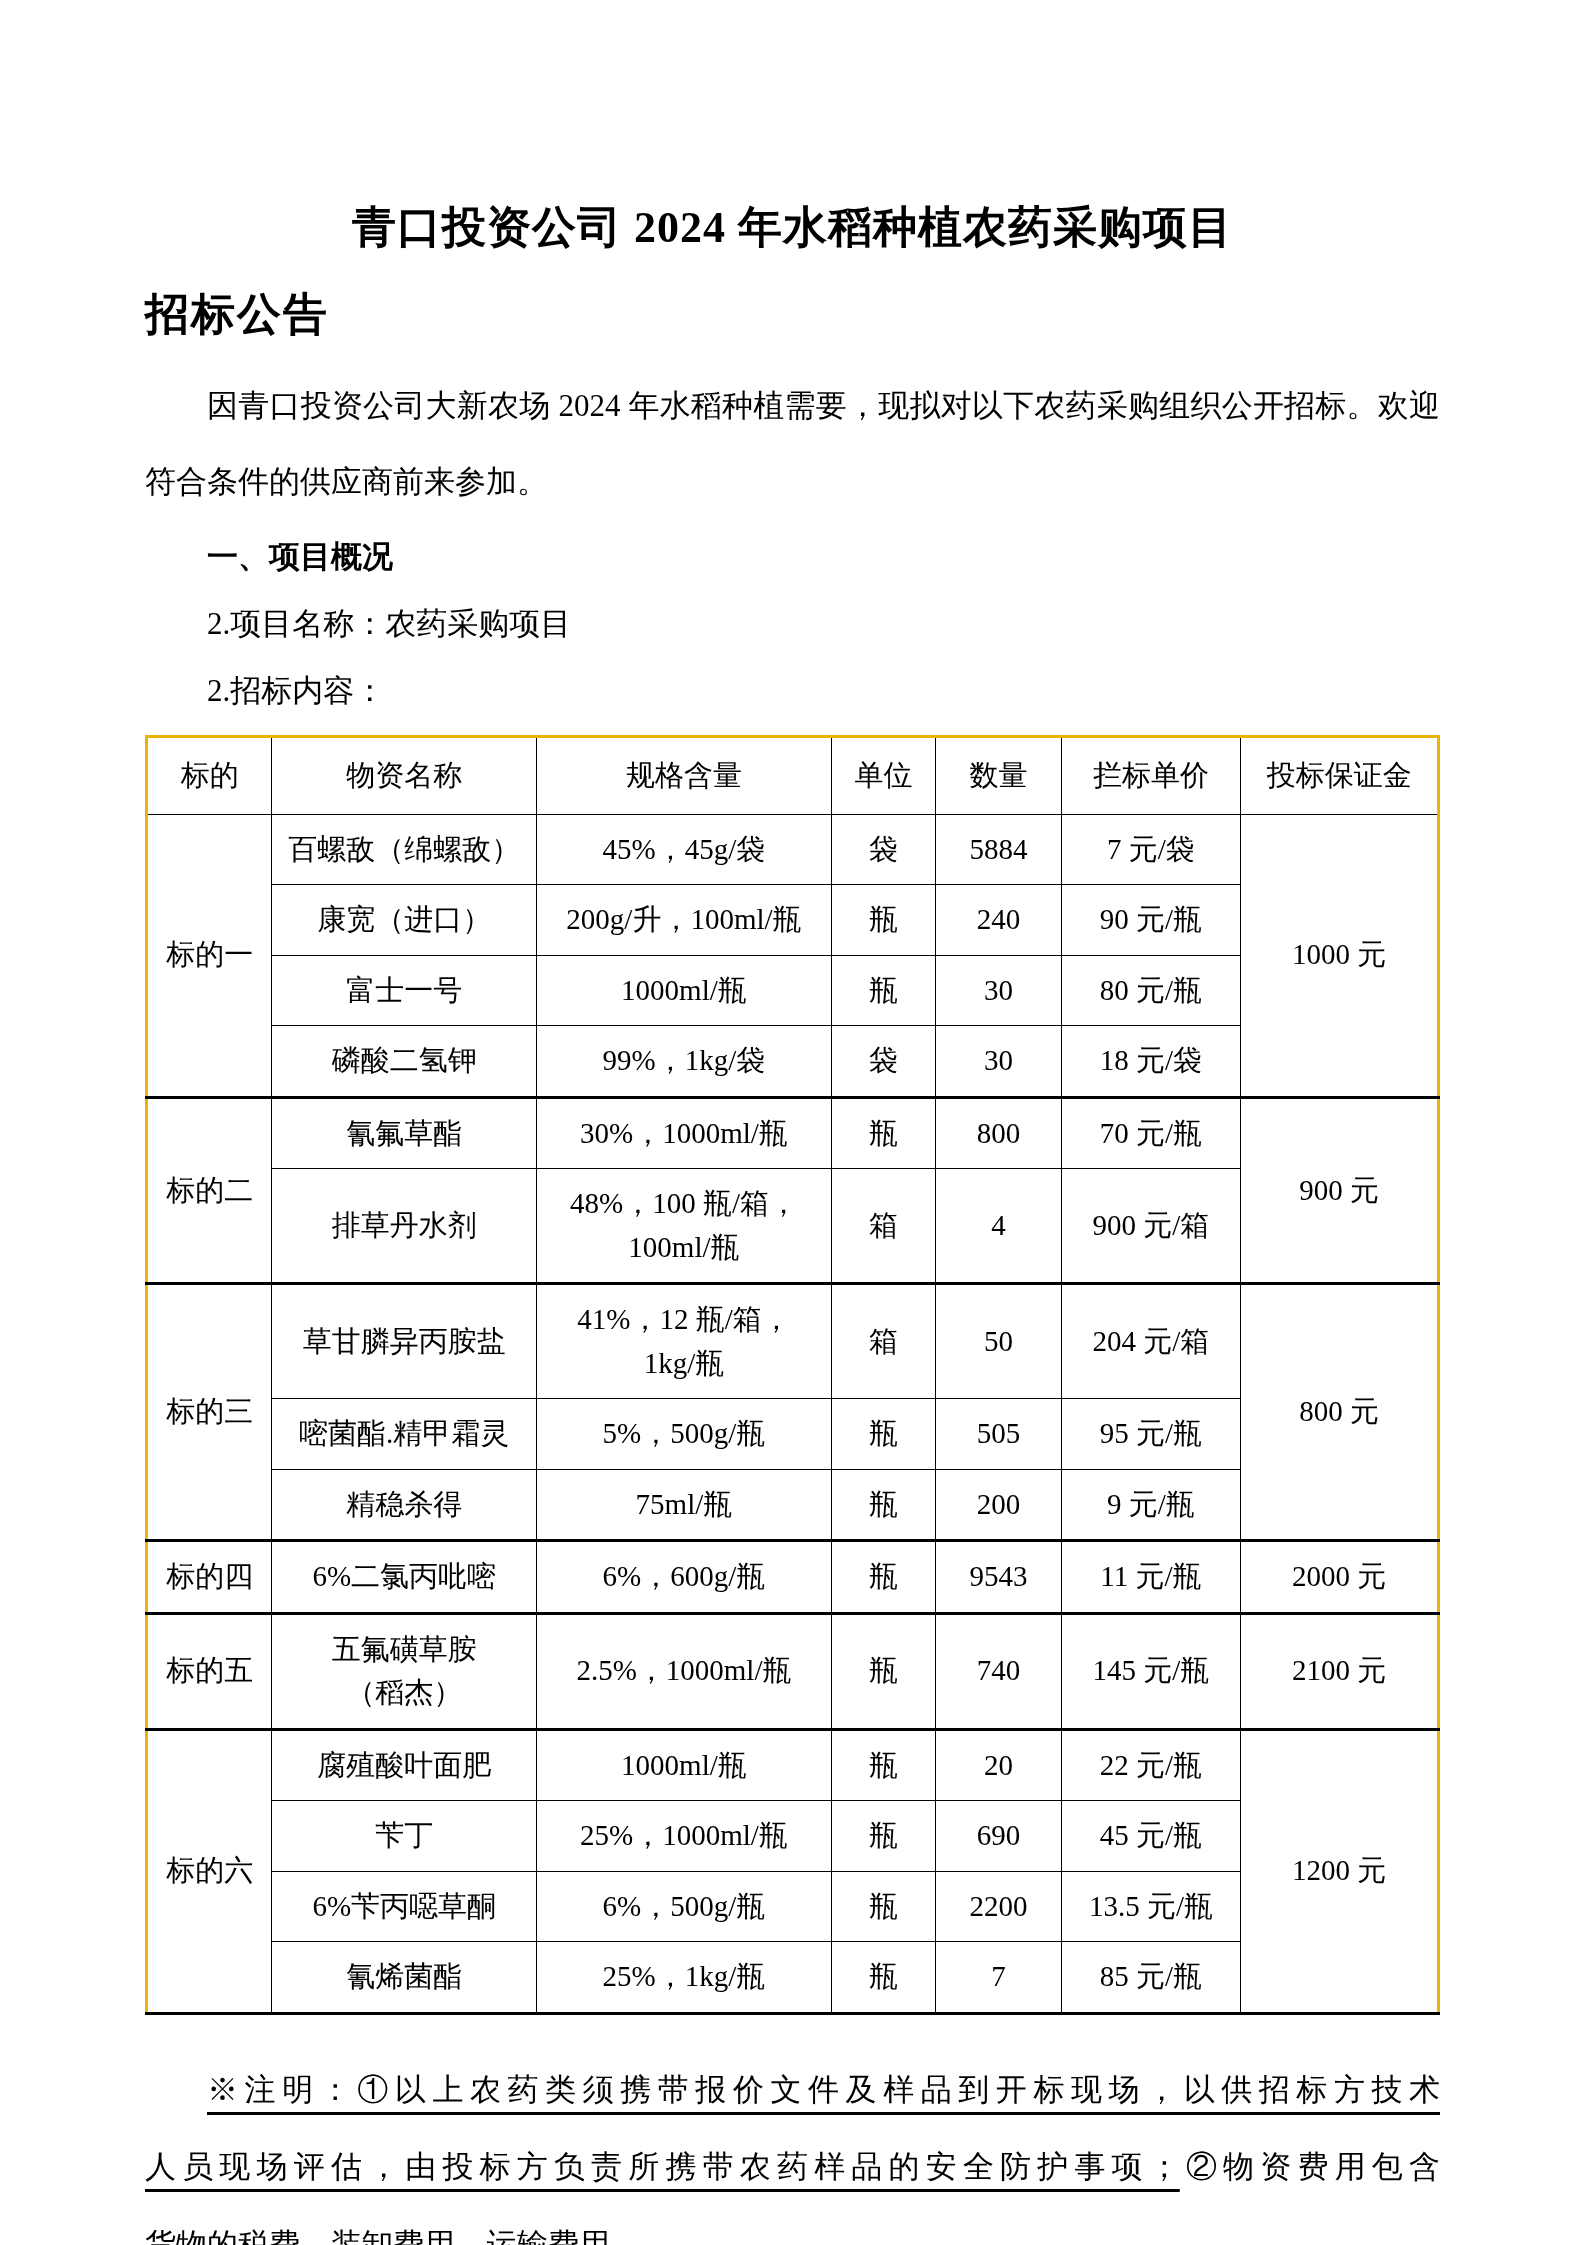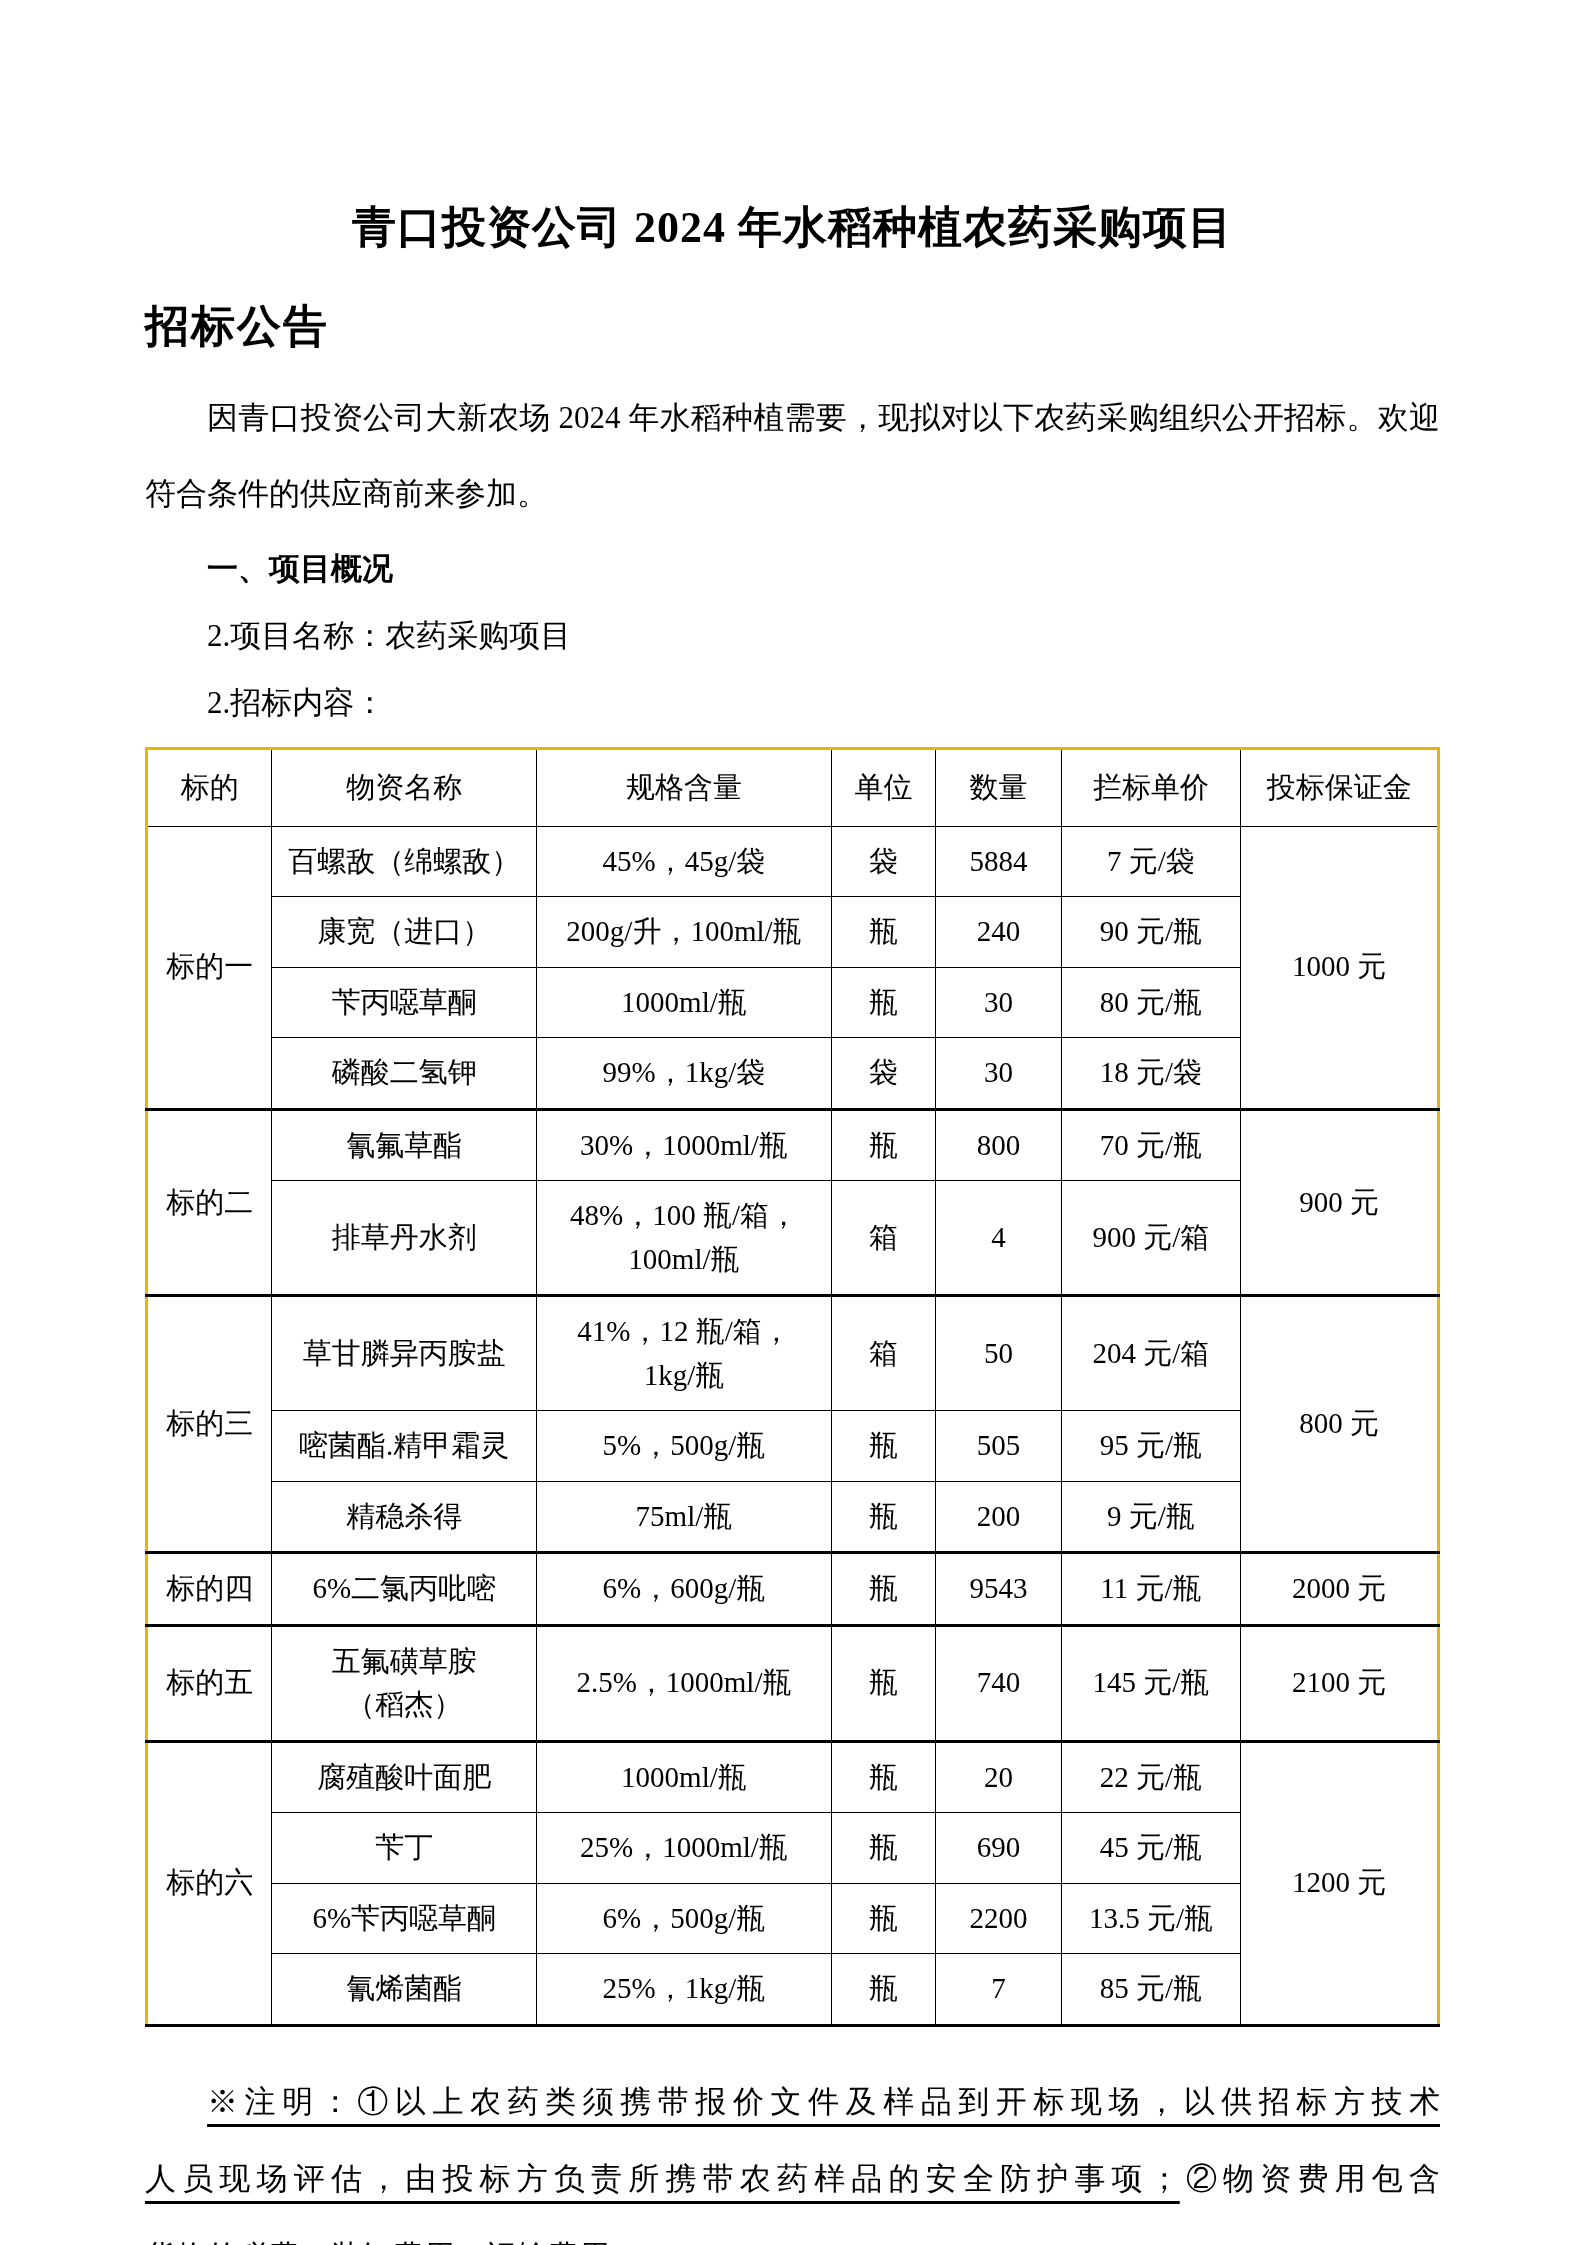--- a/index.html
+++ b/index.html
@@ -4,21 +4,21 @@
 <style>
   html,body{margin:0;padding:0;background:#ffffff;}
   body{
     width:1587px;height:2245px;
     font-family:"Liberation Serif","DejaVu Serif",serif;
     color:#000;box-sizing:border-box;overflow:hidden;
   }
   .page{padding:200px 147px 60px 145px;box-sizing:border-box;}
   .title{
     font-size:44px;font-weight:bold;text-align:center;
-    margin:0 0 44px 0;line-height:1.25;letter-spacing:1px;
+    margin:0 0 32px 0;line-height:1.25;letter-spacing:1px;
   }
   .subtitle{
     font-size:44px;font-weight:bold;
     margin:0 0 26px 0;line-height:1.25;letter-spacing:2px;
   }
   .intro{
     font-size:31px;line-height:2.45;text-indent:2em;
     text-align:justify;margin:0 0 4px 0;
   }
   .sec-heading{
@@ -100,21 +100,21 @@
         <td class="c-deposit gb" rowspan="4">1000 元</td>
       </tr>
       <tr>
         <td class="c-name">康宽（进口）</td>
         <td class="c-spec">200g/升，100ml/瓶</td>
         <td class="c-unit">瓶</td>
         <td class="c-qty">240</td>
         <td class="c-price">90 元/瓶</td>
       </tr>
       <tr>
-        <td class="c-name">苄丙噁草酮</td>
+        <td class="c-name">富士一号</td>
         <td class="c-spec">1000ml/瓶</td>
         <td class="c-unit">瓶</td>
         <td class="c-qty">30</td>
         <td class="c-price">80 元/瓶</td>
       </tr>
       <tr class="gend">
         <td class="c-name">磷酸二氢钾</td>
         <td class="c-spec">99%，1kg/袋</td>
         <td class="c-unit">袋</td>
         <td class="c-qty">30</td>

